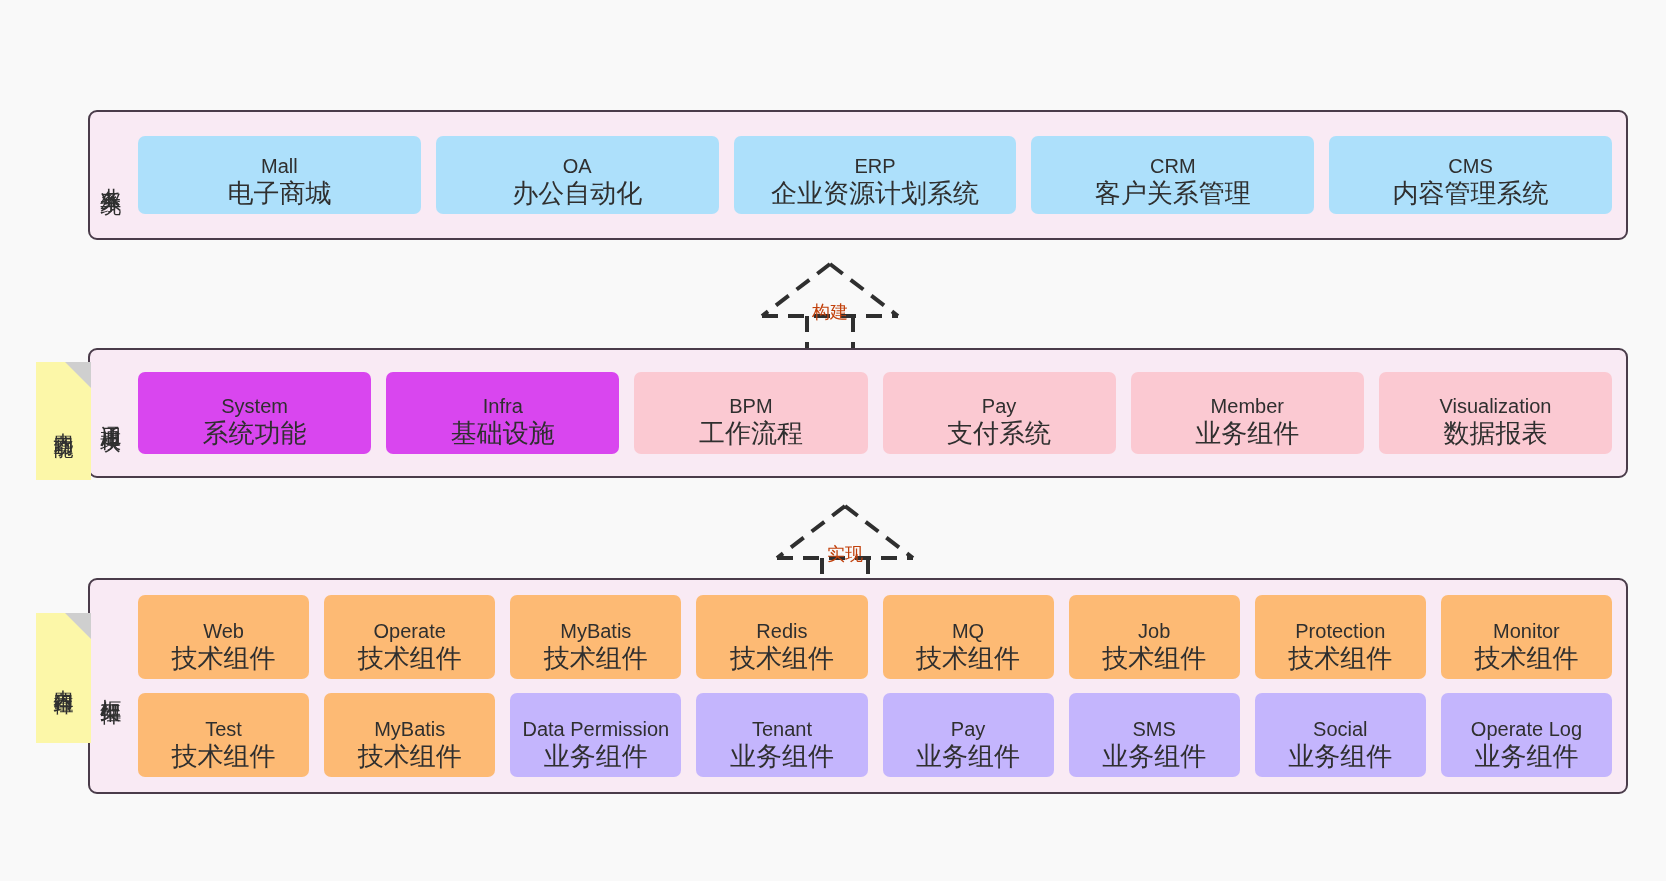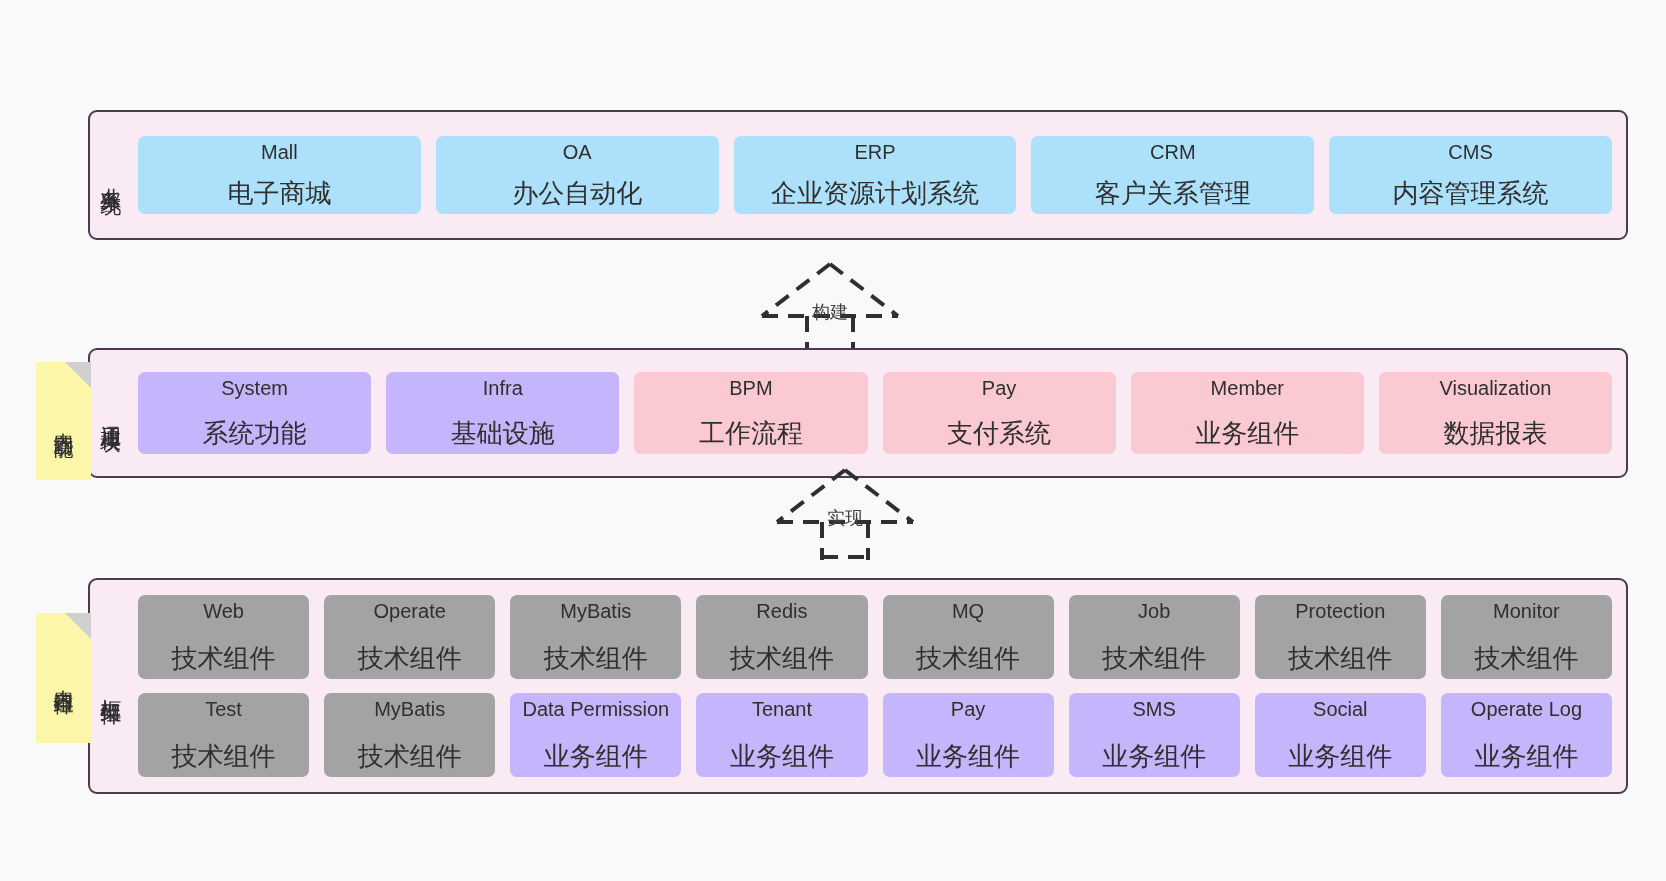--- a/index.html
+++ b/index.html
@@ -64,38 +64,38 @@
     gap: 15px;
   }
 
   
   .card {
     flex: 1 1 0;
     border-radius: 7px;
     display: flex;
     flex-direction: column;
     align-items: center;
-    justify-content: space-between;
+    justify-content: flex-end;
     text-align: center;
     color: #2f2f2f;
     line-height: 1.22;
     box-sizing: border-box;
     padding: 4px 6px;
   }
   .card .en { font-size: 20px; }
   .card .cn { font-size: 26px; }
 
   .h-top .card { height: 78px; }
   .h-mid .card { height: 82px; }
   .h-bot .card { height: 84px; }
 
   .c-blue        { background: #ade0fb; }
-  .c-red         { background: #c4b5fd; }
+  .c-red         { background: #d946ef; }
   .c-pink        { background: #fbc9d2; }
-  .c-green       { background: #a3a3a3; }
+  .c-green       { background: #fdba74; }
   .c-green-light { background: #c4b5fd; }
 
   
   .sticky {
     position: absolute;
     background: #fcf7a8;
     box-sizing: border-box;
     display: flex;
     align-items: center;
     justify-content: center;
@@ -123,21 +123,21 @@
     width: 160px;
     height: 96px;
   }
   .arrow svg { display: block; overflow: visible; }
   .arrow .arrow-label {
     position: absolute;
     left: 50%;
     transform: translateX(-50%);
     top: 42px;
     font-size: 18px;
-    color: #404040;
+    color: #c2410c;
     background: transparent;
     white-space: nowrap;
   }
 </style>
 </head>
 <body>
 
 <div class="canvas">
 
   <div class="layer" id="layer-business-system" style="left:88px; top:110px; width:1540px; height:130px;">
@@ -208,21 +208,21 @@
         </div>
       </div>
     </div>
   </div>
 
   <div class="sticky" id="sticky-common-module" style="left:36px; top:362px; width:55px; height:118px;">
     <span class="fold"></span>
     <span>内置功能</span>
   </div>
 
-  <div class="arrow" id="arrow-realize" style="left:765px; top:464px;">
+  <div class="arrow" id="arrow-realize" style="left:765px; top:500px;">
     <svg width="160" height="96" viewBox="0 0 160 96">
       <path d="M80 6 L148 58 M80 6 L12 58" fill="none" stroke="#2f2f2f" stroke-width="4" stroke-dasharray="16,10" stroke-linecap="butt"></path>
       <path d="M12 58 L148 58" fill="none" stroke="#2f2f2f" stroke-width="4" stroke-dasharray="16,10"></path>
       <path d="M57 58 L57 96 M103 58 L103 96" fill="none" stroke="#2f2f2f" stroke-width="4" stroke-dasharray="16,10"></path>
       <path d="M57 93 L103 93" fill="none" stroke="#2f2f2f" stroke-width="4" stroke-dasharray="16,10"></path>
     </svg>
     <div class="arrow-label">实现</div>
   </div>
 
   <div class="layer" id="layer-framework-component" style="left:88px; top:578px; width:1540px; height:216px;">

